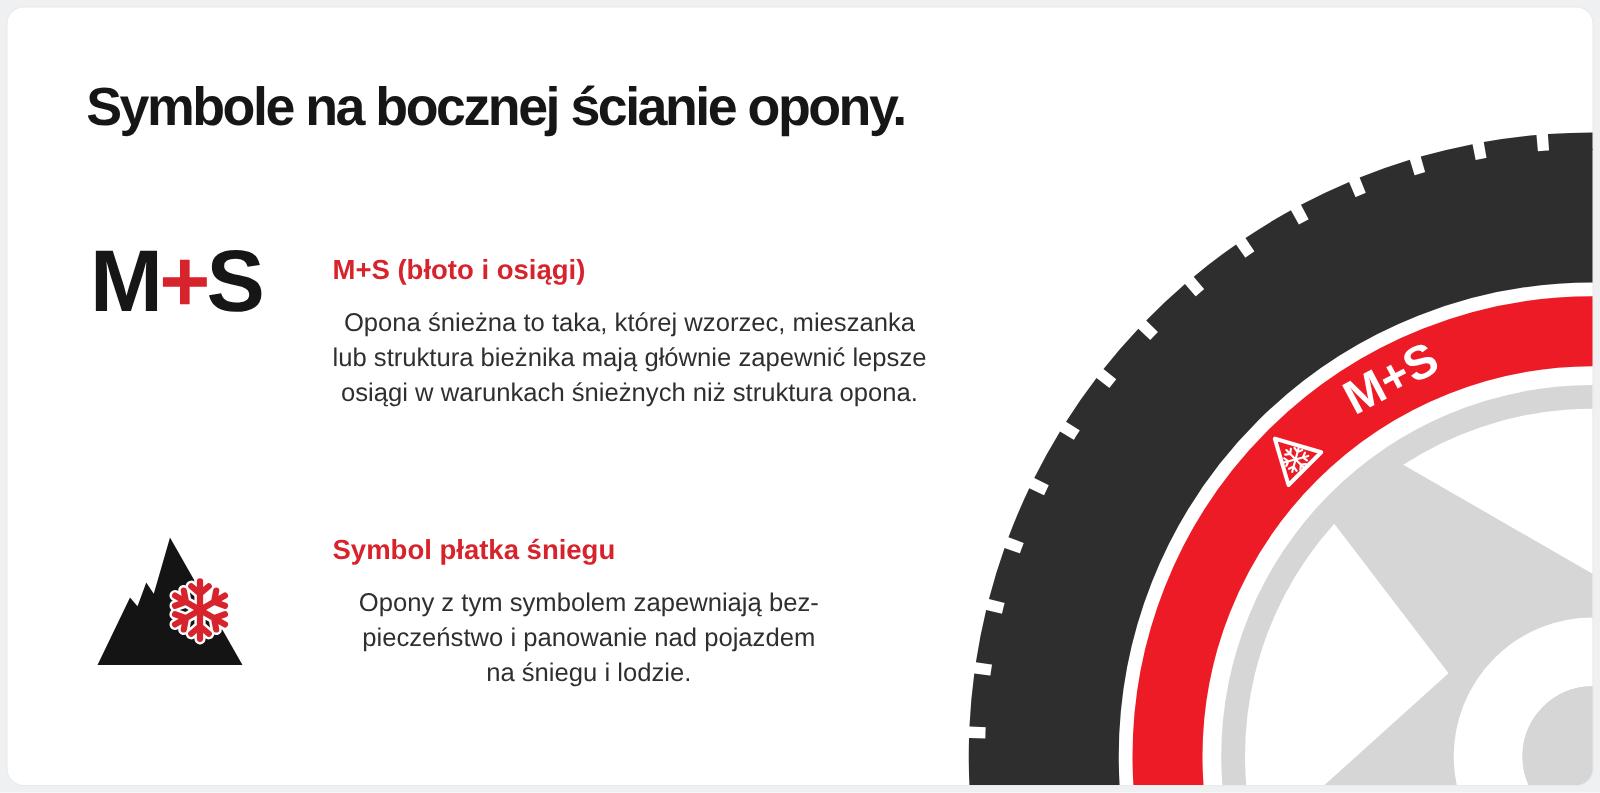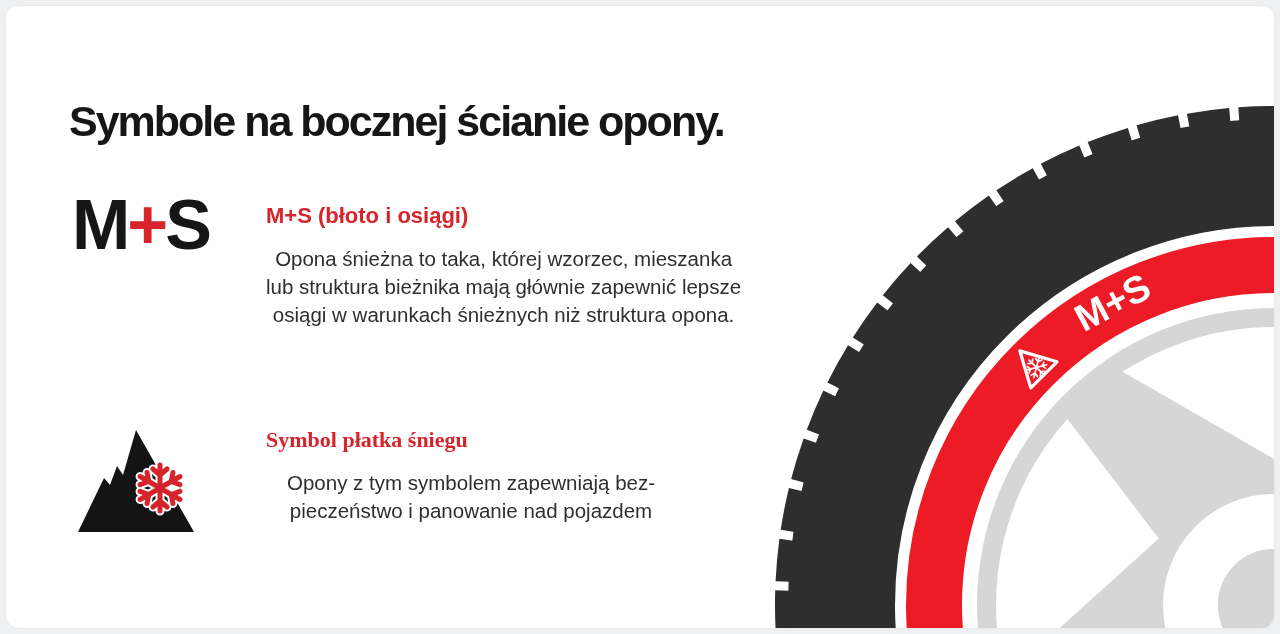--- a/index.html
+++ b/index.html
@@ -10,40 +10,40 @@
     position:relative;overflow:hidden;
   }
   .card{
     position:absolute;left:5px;top:5px;width:1270px;height:624px;
     background:#ffffff;border-radius:14px;overflow:hidden;
     border:1px solid #e9eaec;box-sizing:border-box;
   }
   .title{
     position:absolute;left:63px;top:56px;
     font-size:43px;font-weight:bold;letter-spacing:-2px;
-    color:#161616;white-space:nowrap;margin-top:35px;
+    color:#161616;white-space:nowrap;
   }
   
   .ms-logo{
     position:absolute;left:66px;top:184px;
     font-size:70px;font-weight:bold;letter-spacing:-3px;line-height:1;
     color:#161616;white-space:nowrap;
   }
   .ms-logo .plus{color:#d7232b;}
   .sec-heading{
     position:absolute;left:260px;
     font-size:22px;font-weight:bold;color:#d7232b;white-space:nowrap;
   }
   .sec-body{
     position:absolute;left:260px;
     font-size:20.5px;line-height:28px;color:#2f2f2f;white-space:nowrap;text-align:center;
   }
   #heading-ms{top:197px;}
   #body-ms{top:239px;}
-  #heading-snow{top:421px;font-family:Liberation Serif, serif;}
+  #heading-snow{top:421px;}
   #body-snow{top:463px;margin-left:21px;}
   .mountain-icon{position:absolute;left:70px;top:416px;}
   
   .tire-svg{position:absolute;left:0;top:0;pointer-events:none;}
 </style>
 </head>
 <body>
 
 <div class="card">
 
@@ -131,15 +131,16 @@
         <g transform="rotate(120)">
             <path d="M0,23 L0,-23 M0,-13 L-7,-19 M0,-13 L7,-19 M0,13 L-7,19 M0,13 L7,19"></path>
           </g>
       </g>
     </g>
   </svg>
   <div class="sec-heading" id="heading-snow">Symbol płatka śniegu</div>
   <div class="sec-body" id="body-snow">
     <div>Opony z tym symbolem zapewniają bez-</div>
     <div>pieczeństwo i panowanie nad pojazdem</div>
+    <div>na śniegu i lodzie.</div>
   </div>
 
 </div>
 
 </body></html>

